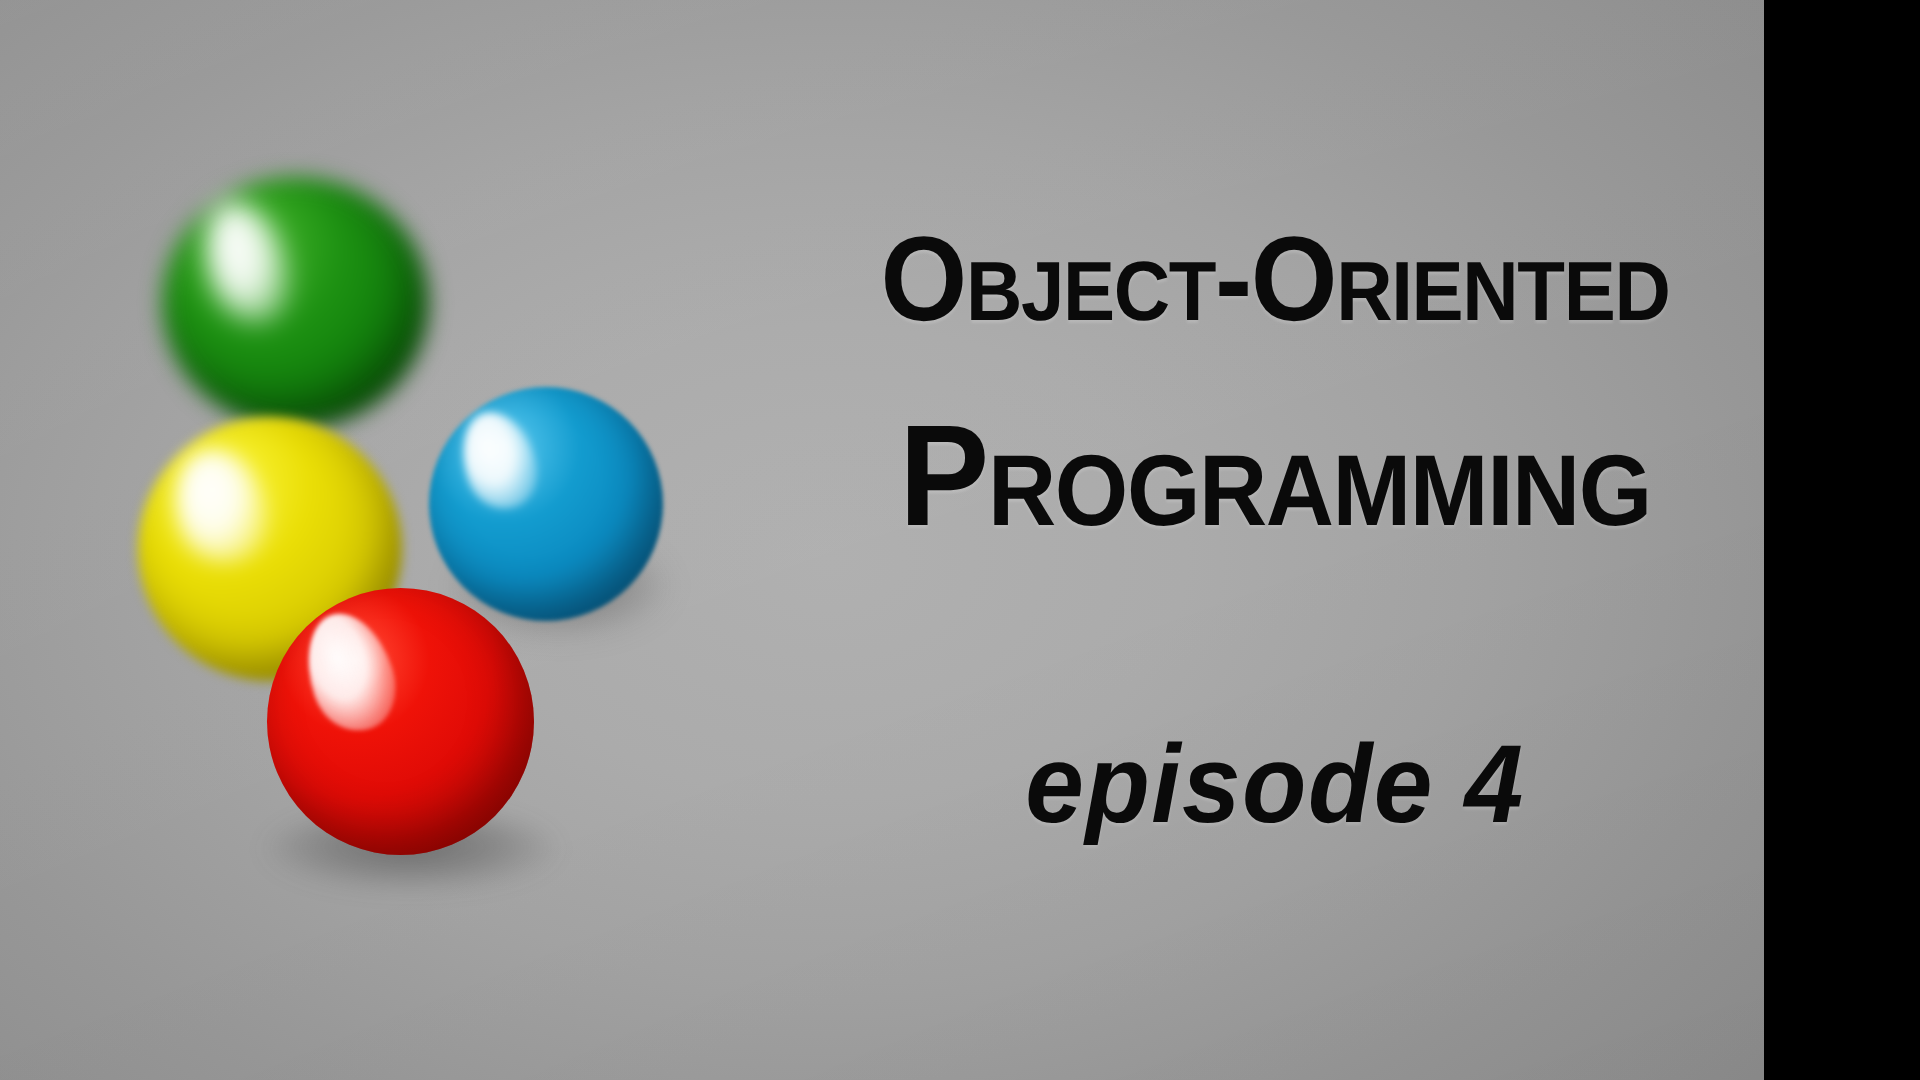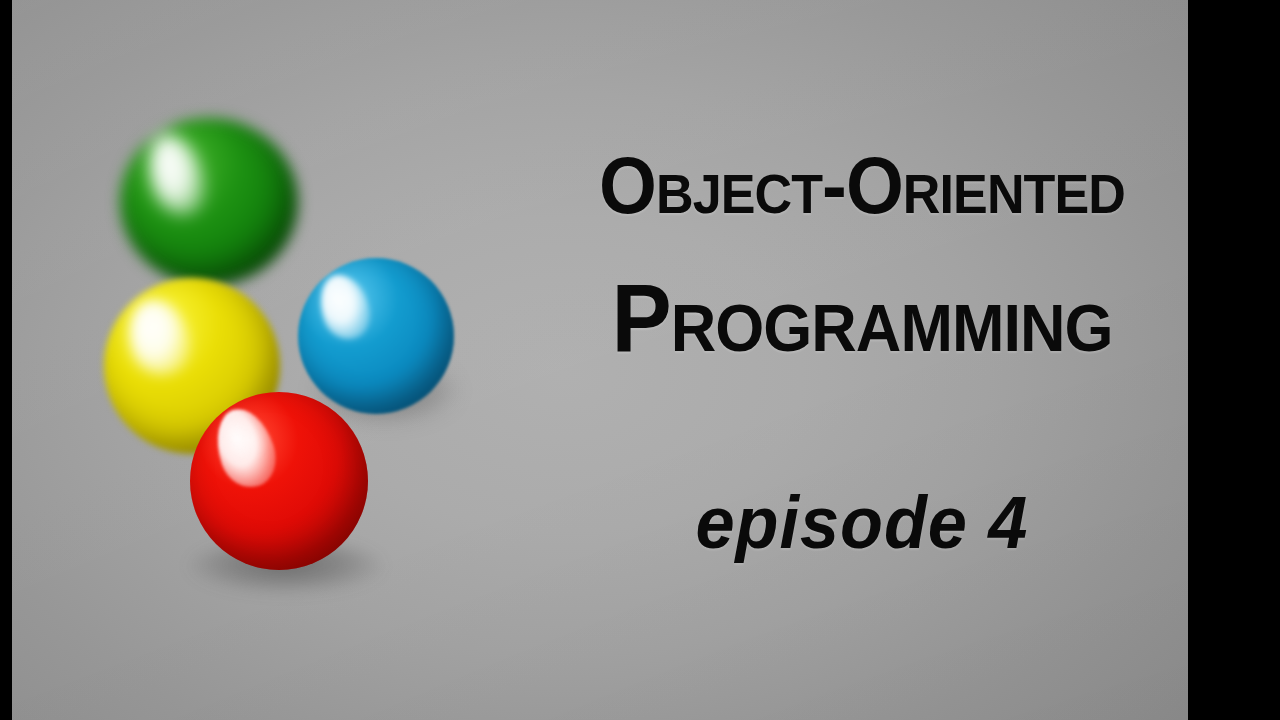--- a/index.html
+++ b/index.html
@@ -6,21 +6,20 @@
     margin: 0;
     padding: 0;
     background: #000;
   }
   #frame {
     position: relative;
     width: 1176px;
     height: 720px;
     overflow: hidden;
     font-family: "Liberation Sans", sans-serif;
-    margin-left: 12px;
   }
 
   
   #backdrop {
     position: absolute;
     inset: 0;
     background:
       radial-gradient(ellipse 72% 78% at 47% 52%,
         #b0b0b0 0%,
         #ababab 28%,

